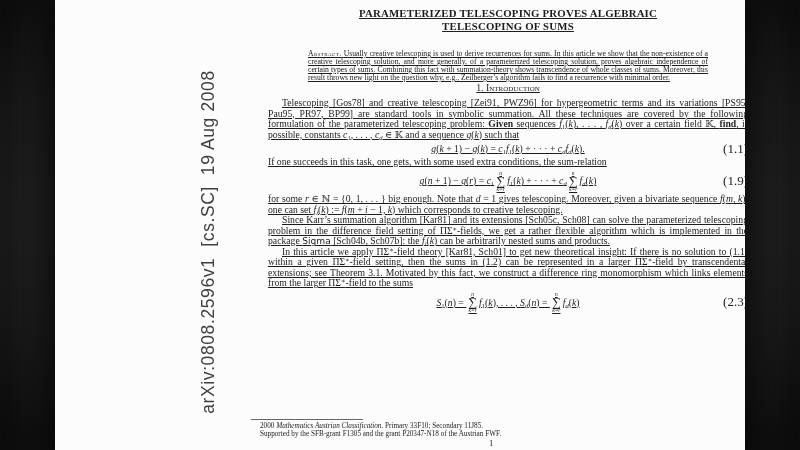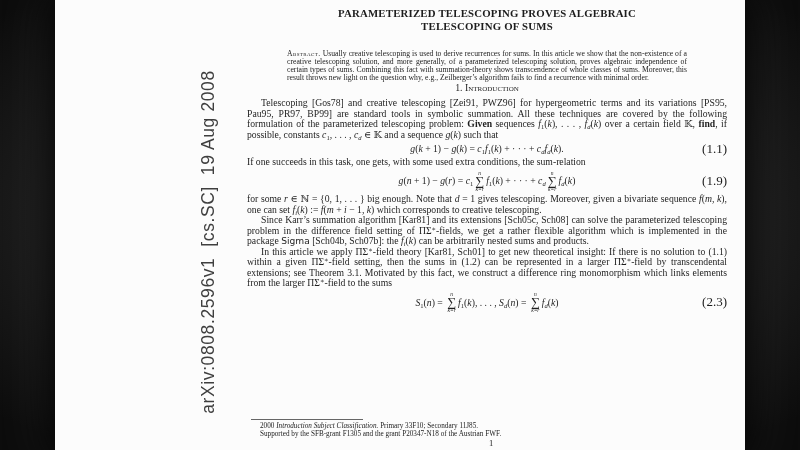--- a/index.html
+++ b/index.html
@@ -7,21 +7,21 @@
   body { background:#0e0e0e; font-family:"Liberation Serif","DejaVu Serif",serif; }
   .stage { position:relative; width:800px; height:450px;
            background: radial-gradient(ellipse 72% 62% at 50% 48%, #3c3c3c 0%, #1b1b1b 62%, #0c0c0c 100%); }
   .page { position:absolute; left:55px; top:0; width:690px; height:450px;
           background:#fcfcfc; color:#1d1d1d; overflow:hidden;
           box-shadow:0 0 30px 8px rgba(0,0,0,0.75), 0 0 60px 20px rgba(255,255,255,0.05); }
   .arxiv-stamp { position:absolute; left:153px; top:242px; white-space:pre;
                  transform:translate(-50%,-50%) rotate(-90deg);
                  font-family:"Liberation Sans","DejaVu Sans",sans-serif;
                  font-size:17.5px; letter-spacing:0.6px; color:#3f3f3f; }
-  .content { position:absolute; left:192px; top:7px; width:480px; }
+  .content { position:absolute; left:213px; top:7px; width:480px;text-decoration:underline; }
   .title { text-align:center; font-weight:bold; font-size:10.8px; line-height:13px; letter-spacing:0.2px; }
   .author { text-align:center; font-size:8.6px; letter-spacing:1.1px; margin-top:6px; line-height:10px; }
   .abstract { width:400px; margin:17px auto 0; font-size:7.7px; line-height:8.0px; text-align:justify; color:#222; }
   .abs-label { font-variant:small-caps; letter-spacing:0.4px; }
   .section-heading { text-align:center; font-variant:small-caps; font-size:9.8px; line-height:11px; }
   .para { font-size:9.7px; line-height:10.5px; text-align:justify; color:#1d1d1d; }
   .para.first { margin-top:5px; }
   .para.indent { text-indent:14px; }
   .eqrow { position:relative; display:flex; justify-content:center; align-items:center;
            font-size:9.7px; margin:2px 0; min-height:13px; }
@@ -96,19 +96,19 @@
             <span class="sum"><span class="lim">n</span><span class="sig">∑</span><span class="lim">k=r</span></span>
             <span><i>f</i><sub><i>d</i></sub>(<i>k</i>)</span>
           </span>
         <span class="eqtag">(2.3)</span>
       </div>
 
     </div>
 
     <div class="footnotes">
       <div class="fnrule"></div>
-      <div class="fn">2000 <i>Introduction Subject Classification.</i> Primary 33F10; Secondary 11J85.</div>
+      <div class="fn">2000 <i>Mathematics Austrian Classification.</i> Primary 33F10; Secondary 11J85.</div>
       <div class="fn">Supported by the SFB-grant F1305 and the grant P20347-N18 of the Austrian FWF.</div>
       <div class="page-number">1</div>
     </div>
 
   </div>
 </div>
 
 </body></html>

